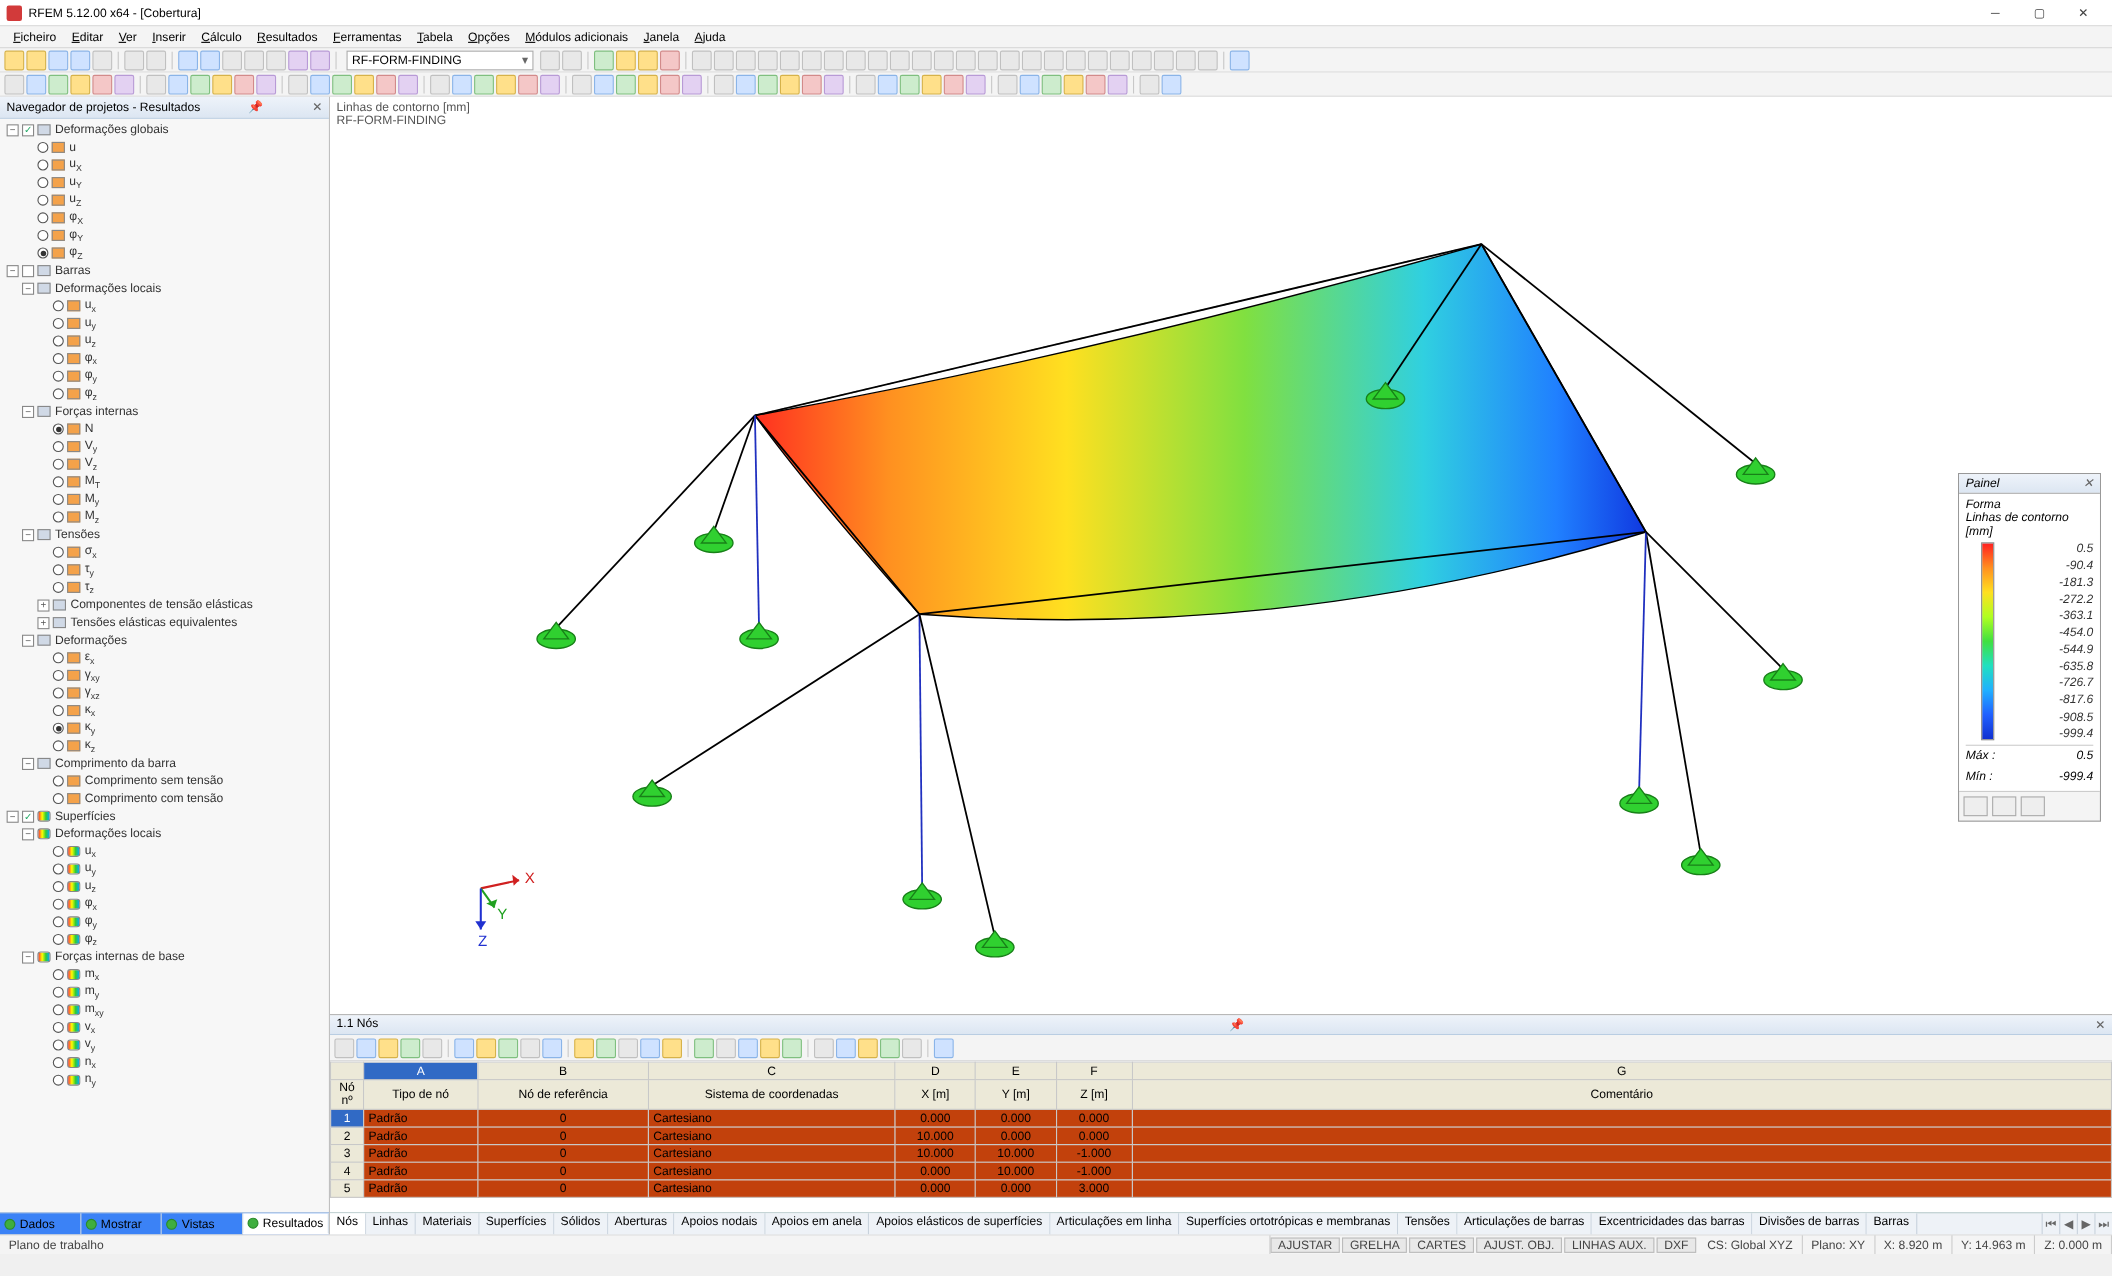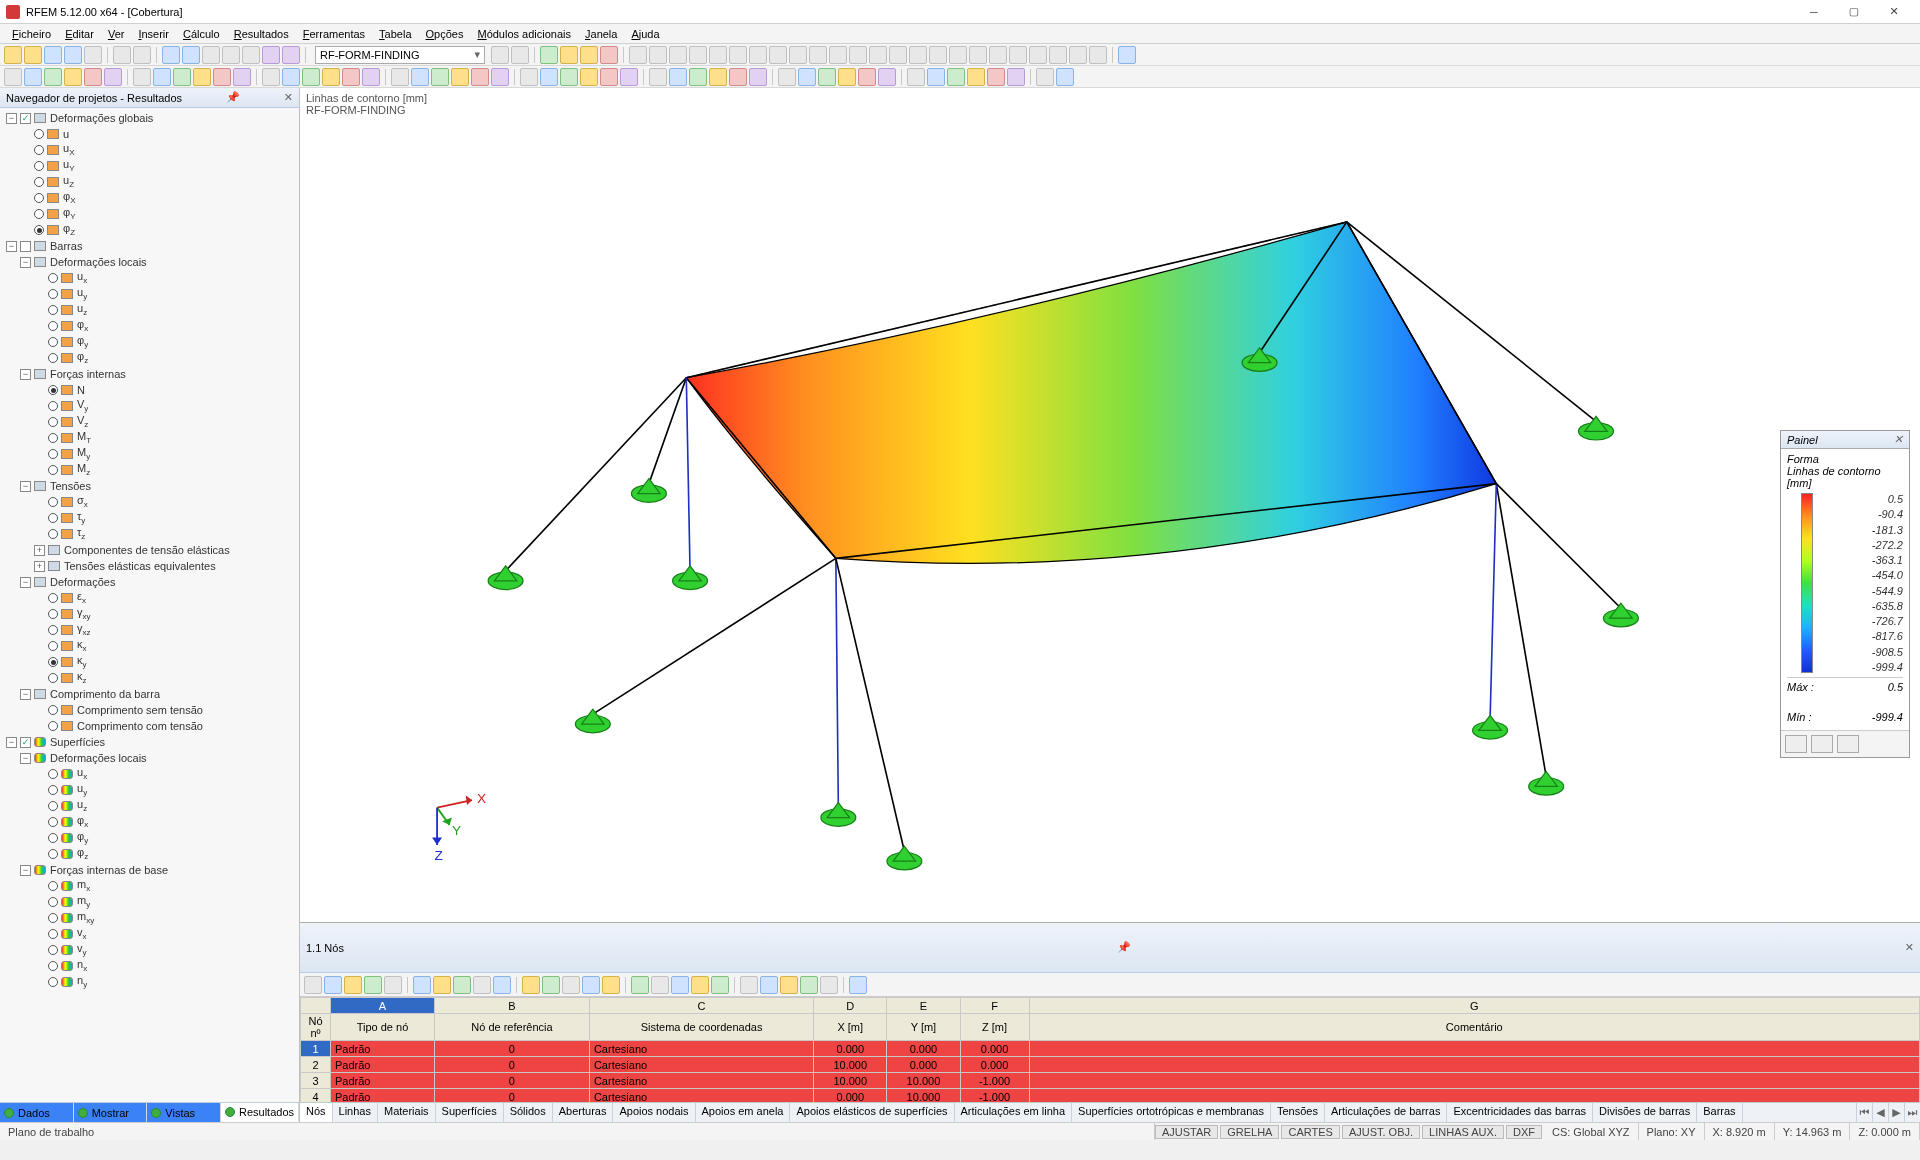--- a/index.html
+++ b/index.html
@@ -45,31 +45,31 @@
   .view-hdr{font-size:11px;color:#555;padding:4px 6px;}
   .canvas{flex:1;position:relative;overflow:hidden;}
   .view-foot{font-size:11px;color:#555;padding:2px 6px}
   .panel{position:absolute;right:10px;top:0;width:130px;border:1px solid #999;background:#f4f4f4;font-size:11px;font-style:italic;}
   .panel-title{background:linear-gradient(#eef3fa,#dce6f2);padding:2px 6px;border-bottom:1px solid #aaa;display:flex;align-items:center;}
   .panel-title .x{margin-left:auto;color:#666}
   .panel-body{padding:4px 6px;background:#fff;}
   .cbar{display:flex;height:180px;margin:4px 0;}
   .cbar .grad{width:12px;margin-left:14px;background:linear-gradient(to bottom,#ff2020,#ff9020,#ffe020,#b0ff20,#40e040,#20e0c0,#20b0ff,#2060ff,#1030d0);border:1px solid #888;}
   .cbar .ticks{display:flex;flex-direction:column;justify-content:space-between;margin-left:6px;flex:1;font-size:10px;color:#333;text-align:right;}
-  .panel-stats{border-top:1px solid #ccc;padding:3px 0;font-size:10px;display:flex;flex-direction:column;gap:18px}
+  .panel-stats{border-top:1px solid #ccc;padding:3px 0;font-size:10px;display:flex;flex-direction:column;gap:7px}
   .panel-stats div{display:flex;justify-content:space-between}
   .panel-btns{display:flex;gap:4px;padding:4px;border-top:1px solid #ccc;justify-content:flex-start}
   .panel-btns .pbtn{width:22px;height:18px;border:1px solid #aaa;background:#eee;}
   .lower{height:200px;border-top:1px solid #aaa;background:#f2f2f2;display:flex;flex-direction:column;}
-  .lower-tabhdr{background:linear-gradient(#eef3fa,#dce6f2);padding:18px 6px;border-bottom:1px solid #b9cde2;display:flex;align-items:center;}
+  .lower-tabhdr{background:linear-gradient(#eef3fa,#dce6f2);padding:2px 6px;border-bottom:1px solid #b9cde2;display:flex;align-items:flex-start;}
   .lower-tabhdr .x{margin-left:auto;color:#666}
   .lower-tools{height:24px;background:#f4f4f4;border-bottom:1px solid #ccc;display:flex;align-items:center;padding:0 4px;gap:2px;}
   .grid{flex:1;overflow:auto;background:#fff;}
   table.data{border-collapse:collapse;font-size:11px;width:100%;}
-  table.data th,table.data td{border:1px solid #c8c8c8;padding:1px 4px;background:#ef4444;text-align:center;height:16px;}
+  table.data th,table.data td{border:1px solid #c8c8c8;padding:1px 4px;background:#c2410c;text-align:center;height:16px;}
   table.data th{background:#ece9d8;font-weight:normal;}
   table.data th.sel{background:#316ac5;color:#fff;}
   table.data td.rowhdr{background:#ece9d8;text-align:center;width:30px;}
   table.data td.rowhdr.sel{background:#316ac5;color:#fff}
   table.data td.left{text-align:left}
   .lower-tabs{height:20px;background:#eef2f7;border-top:1px solid #bcc;display:flex;align-items:stretch;}
   .lower-tabs .lt{padding:2px 6px;border-right:1px solid #c8d2dc;font-size:11px;background:#eef2f7;white-space:nowrap;}
   .lower-tabs .lt.active{background:#fff;}
   .lower-tabs .scroll{margin-left:auto;display:flex;}
   .lower-tabs .scroll span{width:16px;display:flex;align-items:center;justify-content:center;border-left:1px solid #c8d2dc;color:#666;background:#eef2f7;}

